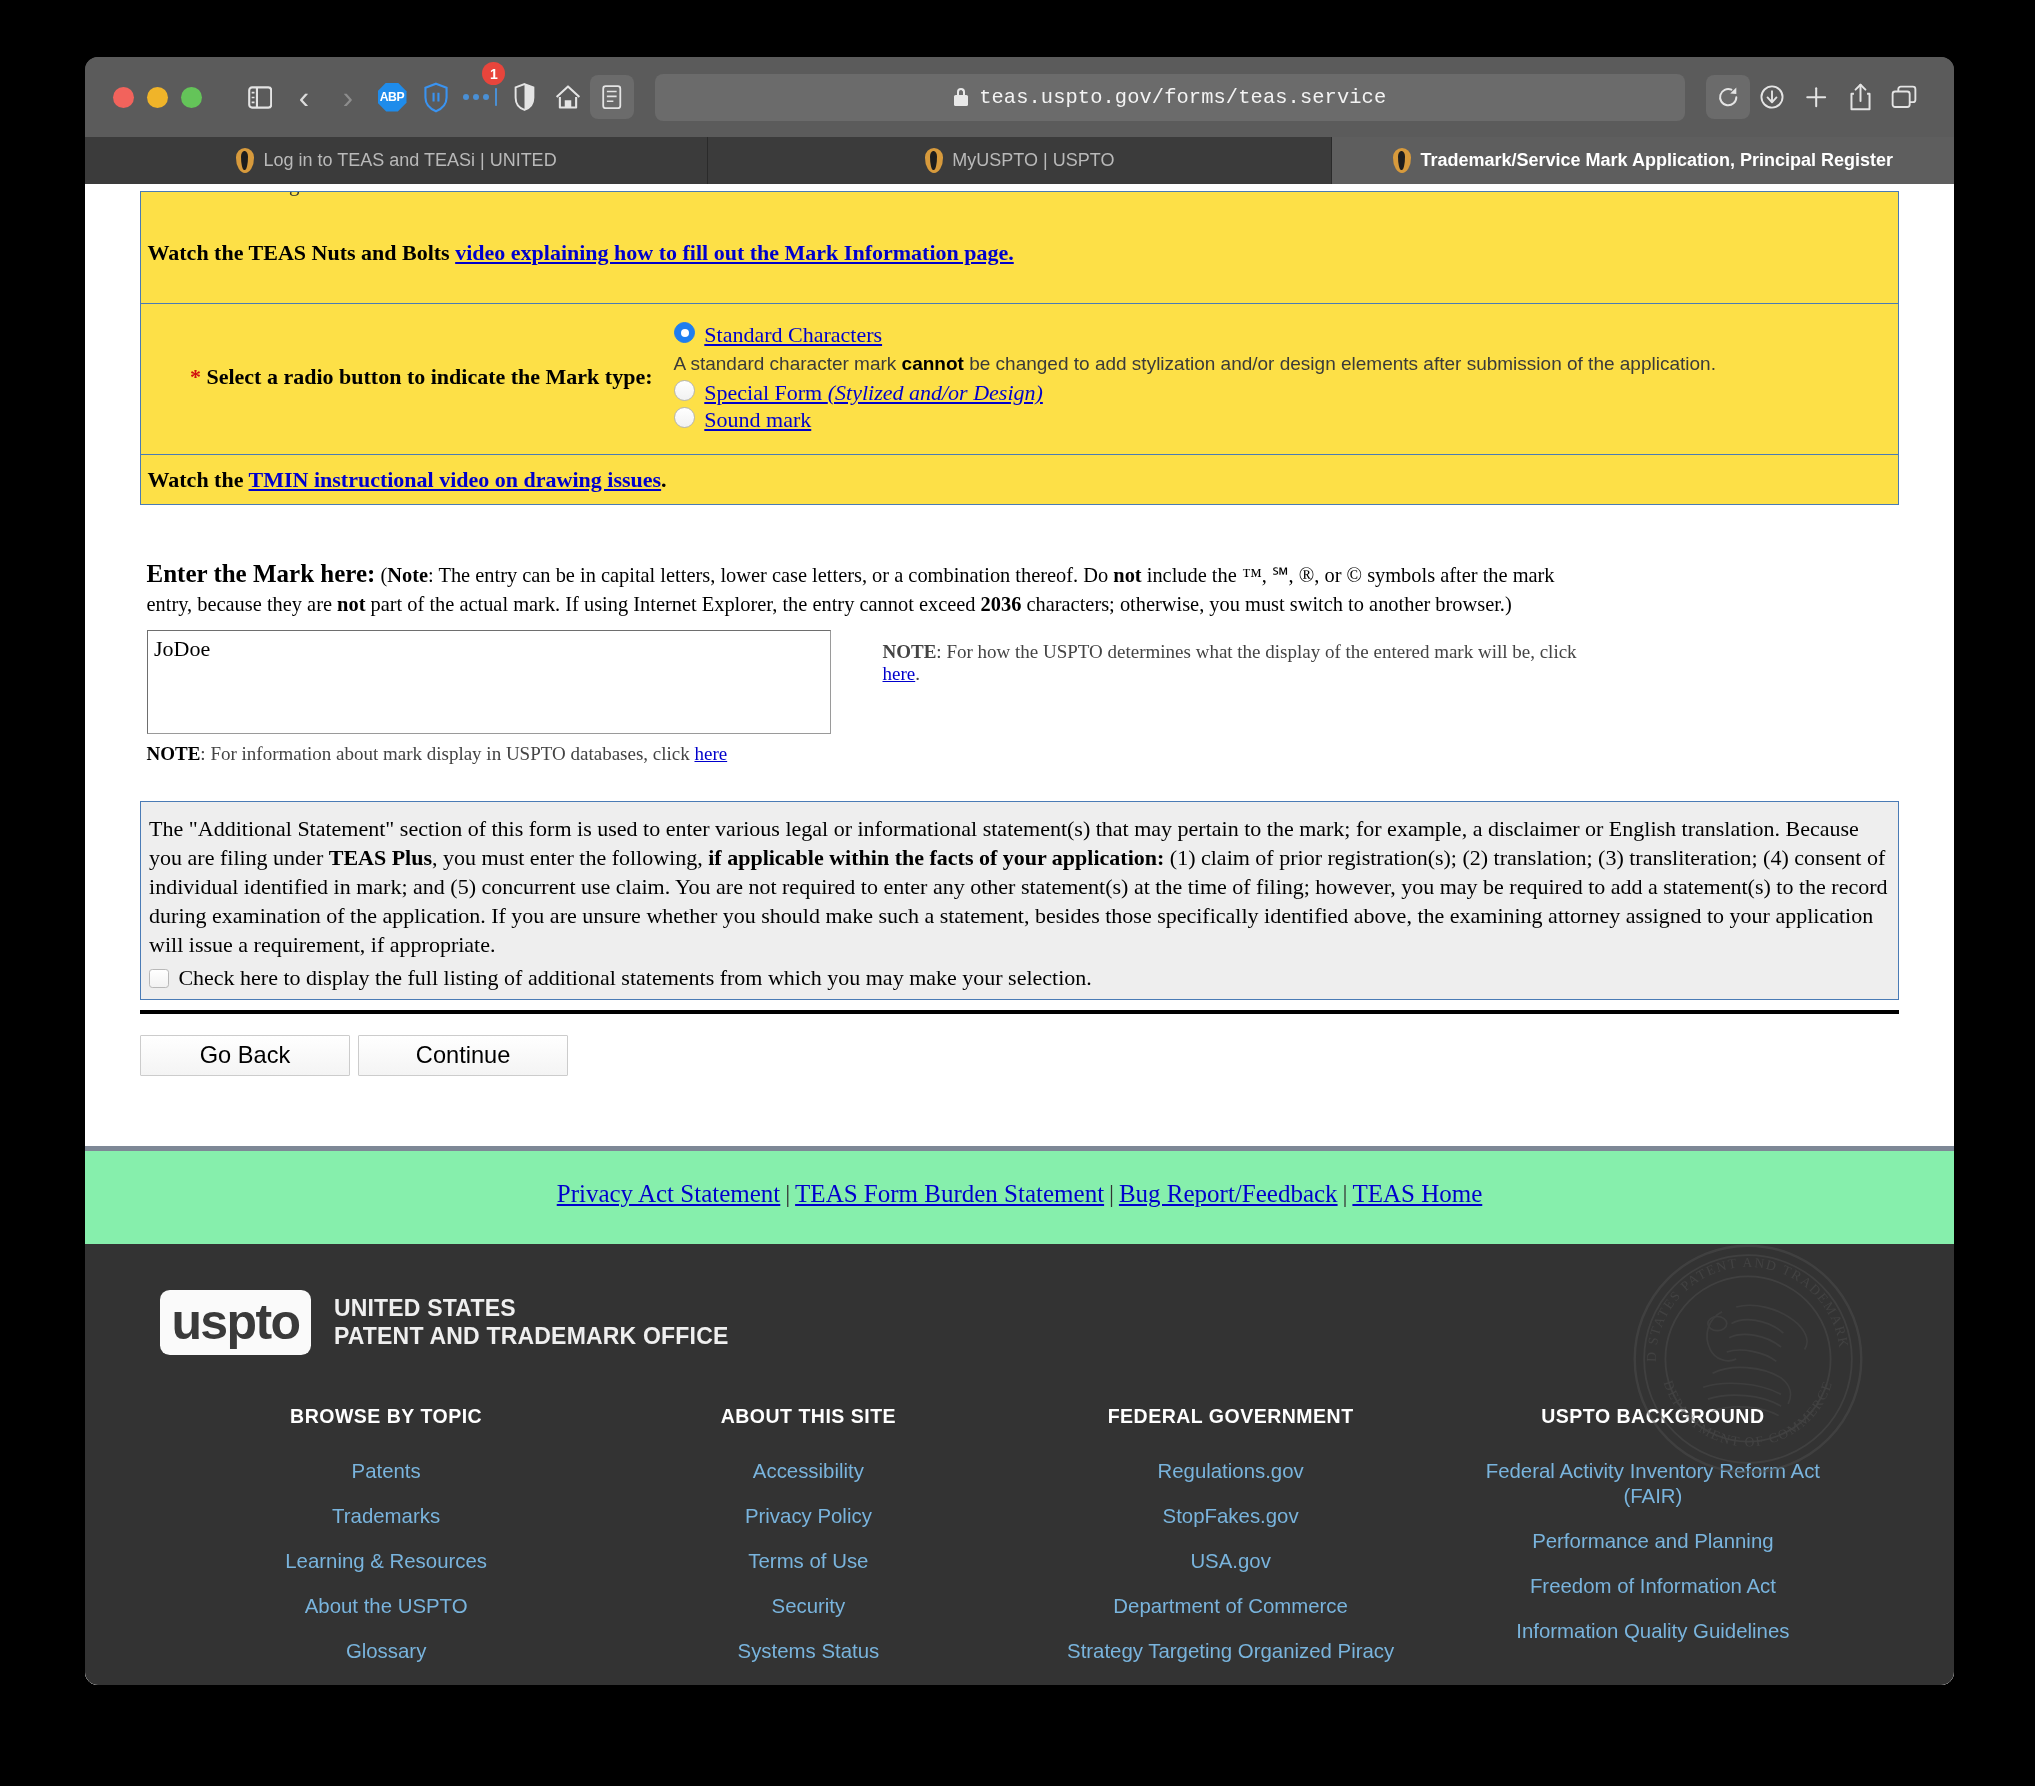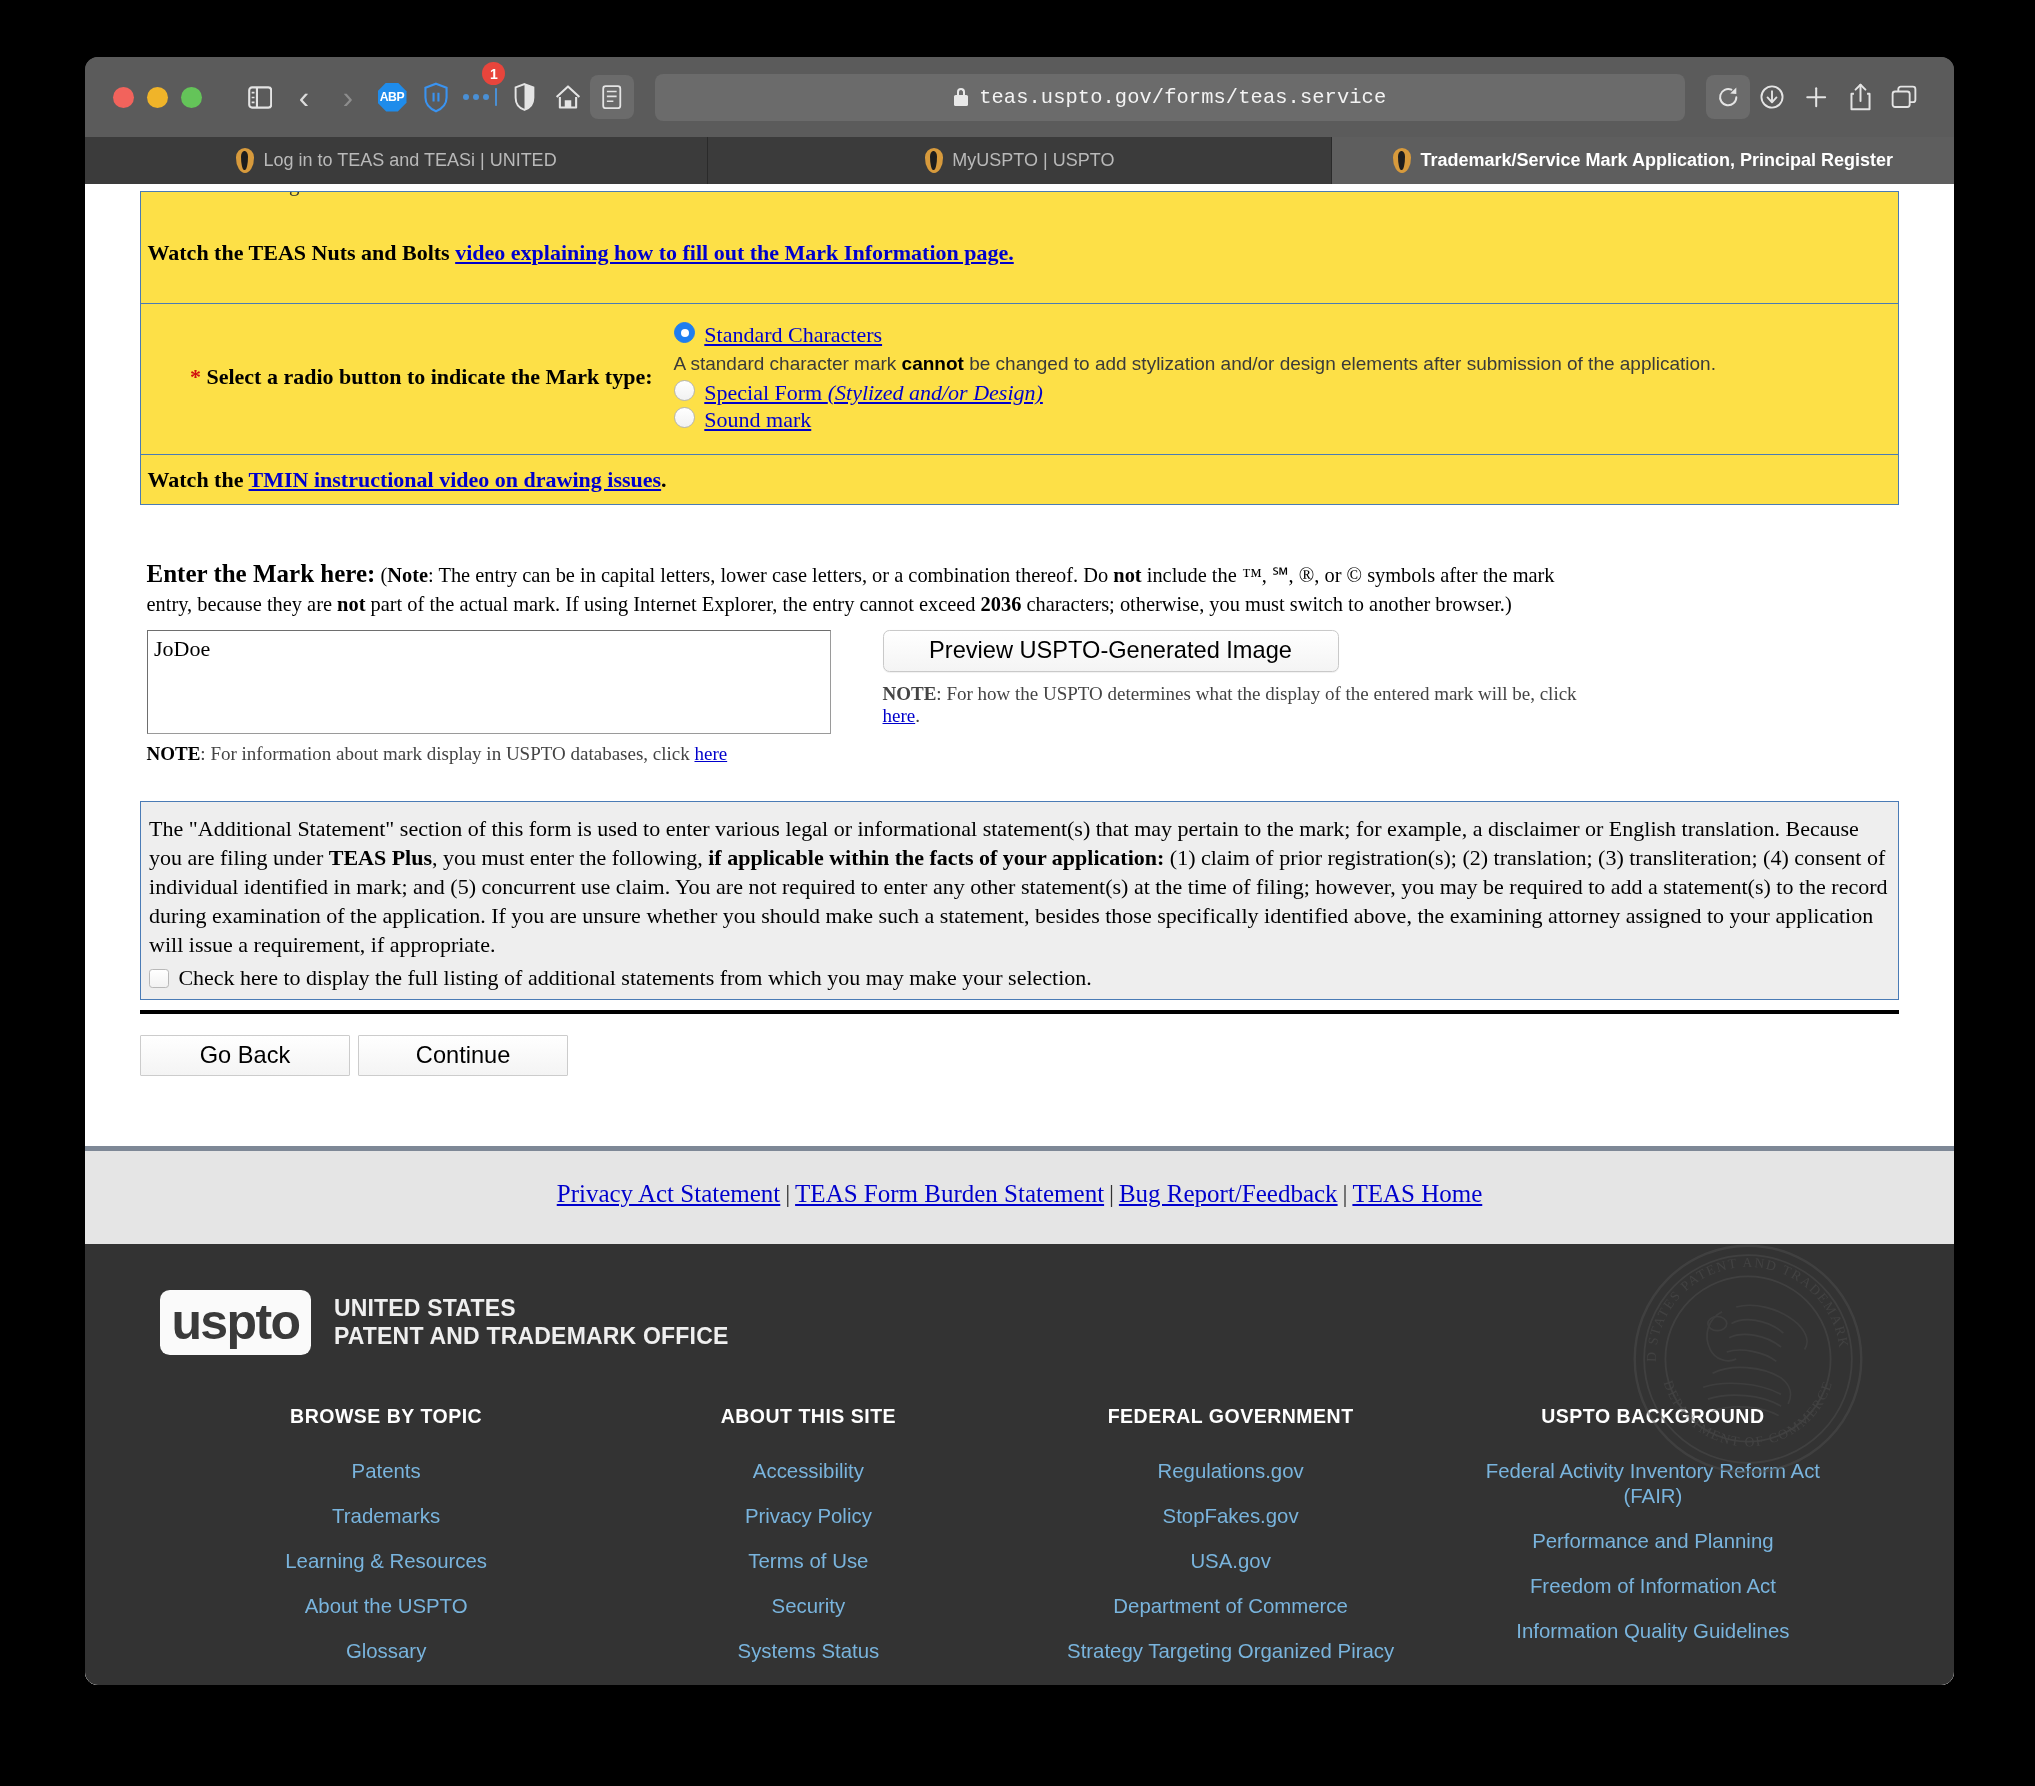--- a/index.html
+++ b/index.html
@@ -246,21 +246,21 @@
   }
 
   .hrgrey { margin: 70px 0 0 0; height: 4.9px; background: #7e8896; }
 
   .footlinks {
     text-align: center;
     padding: 29px 0 36px 0;
     font-family: "Liberation Serif", serif;
     font-size: 25px;
     color: #000;
-    background: #e5e5e5;
+    background: #86efac;
   }
   .footlinks a { color: #0000cc; text-decoration: underline; }
   .footlinks .sep { color: #333; padding: 0 4.9px; }
 
   
   #uspto-footer {
     background: #333333;
     position: relative;
     padding: 46px 0 57px 0;
     overflow: hidden;
@@ -510,21 +510,20 @@
       </div>
 
       <div class="me-cols">
         <div>
           <textarea class="markbox" placeholder="" style="">JoDoe</textarea>
           <div class="me-note serif">
             <b>NOTE</b><span>: For information about mark display in USPTO databases, click </span><a class="ln" href="#">here</a>
           </div>
         </div>
         <div>
-          <button class="previewbtn">Preview USPTO-Generated Image</button>
           <div class="me-rightnote serif">
             <b>NOTE</b><span>: For how the USPTO determines what the display of the entered mark will be, click </span><a class="ln" href="#">here</a><span>.</span>
           </div>
         </div>
       </div>
     </div>
 
     <div class="addstmt">
       <p class="serif"><span>The "Additional Statement" section of this form is used to enter various legal or informational statement(s) that may pertain to the mark; for example, a disclaimer or English translation. Because you are filing under </span><b>TEAS Plus</b><span>, you must enter the following, </span><b>if applicable within the facts of your application:</b><span> (1) claim of prior registration(s); (2) translation; (3) transliteration; (4) consent of individual identified in mark; and (5) concurrent use claim. You are not required to enter any other statement(s) at the time of filing; however, you may be required to add a statement(s) to the record during examination of the application. If you are unsure whether you should make such a statement, besides those specifically identified above, the examining attorney assigned to your application will issue a requirement, if appropriate.</span></p>
       <div class="chkrow">

